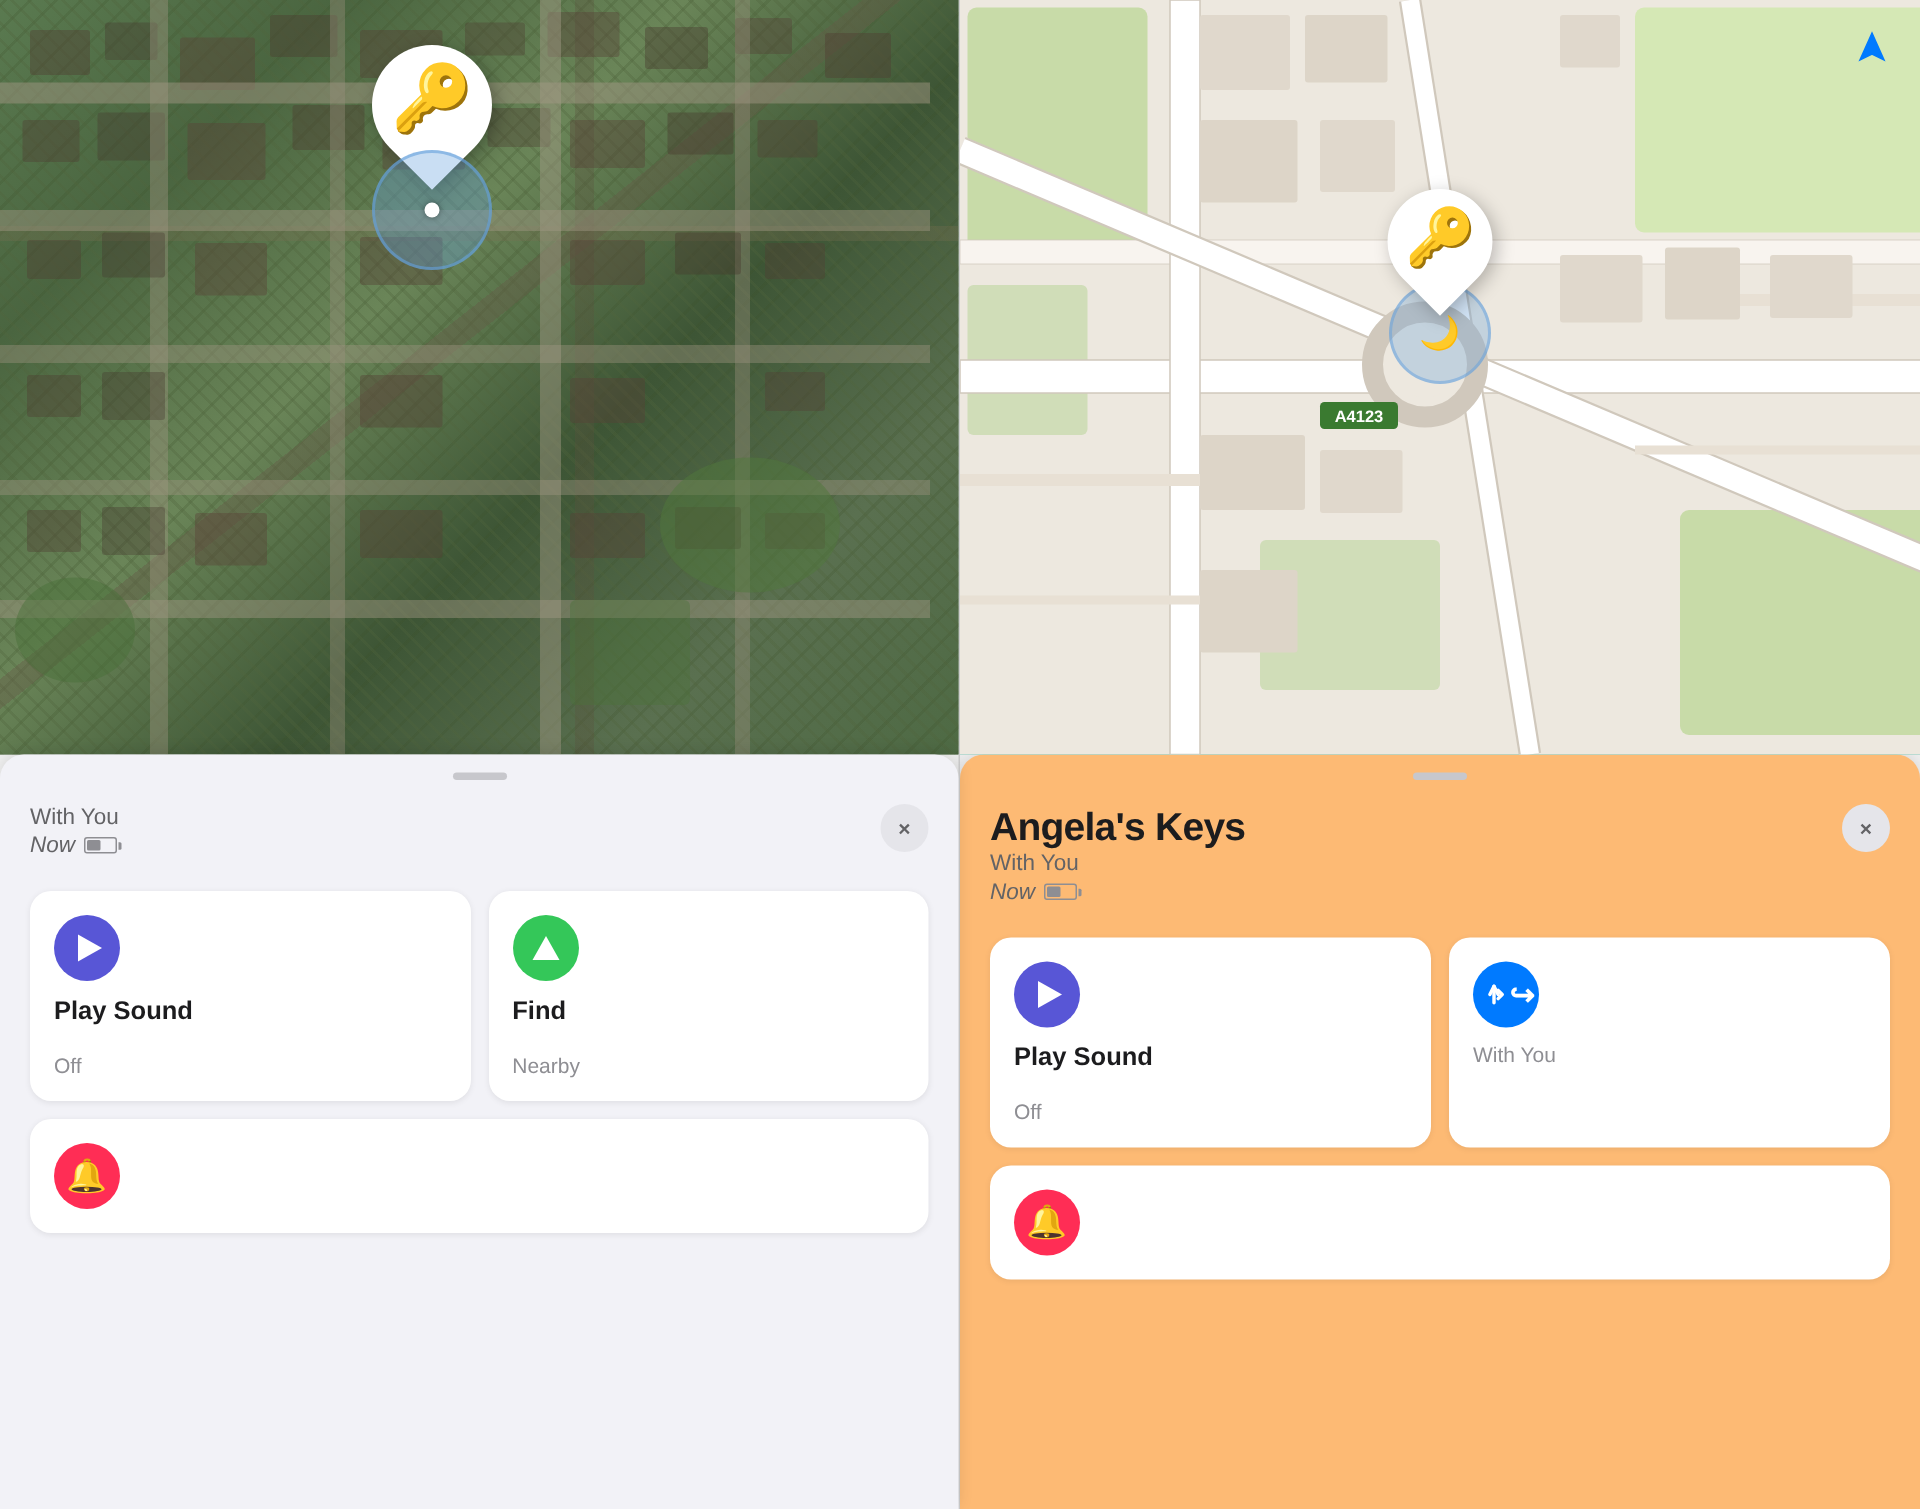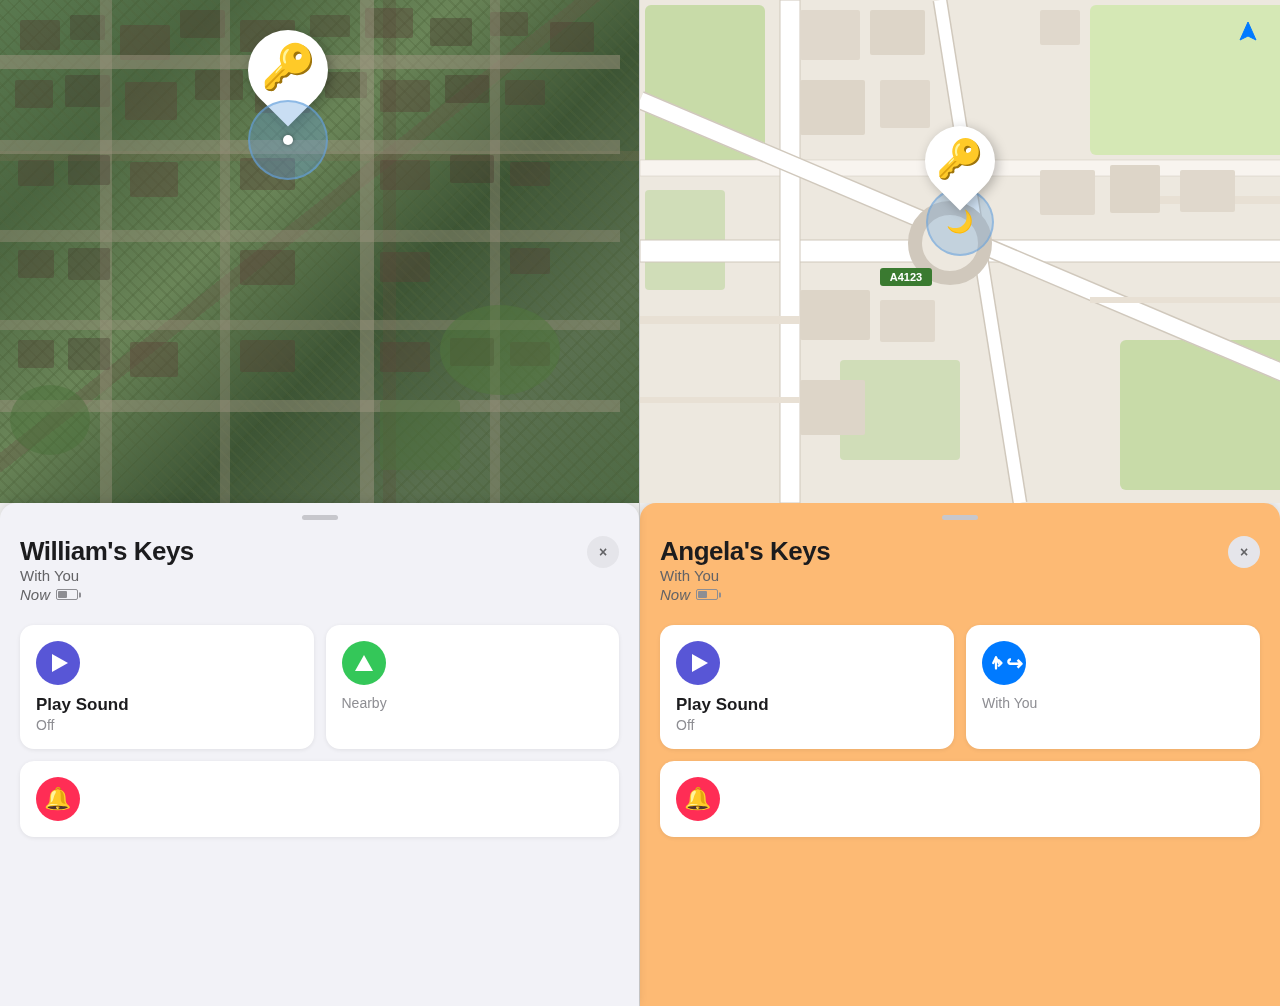--- a/index.html
+++ b/index.html
@@ -242,21 +242,21 @@
 
     .action-icon-purple { background: #5856d6; }
     .action-icon-green { background: #34c759; }
     .action-icon-blue { background: #007aff; }
     .action-icon-pink { background: #ff2d55; }
 
     .action-card-title {
       font-size: 17px;
       font-weight: 600;
       color: #1c1c1e;
-      margin-bottom: 2px;
+      margin-bottom: 18px;
     }
 
     .action-card-subtitle {
       font-size: 14px;
       color: #8e8e93;
     }
 
     .notification-card {
       background: white;
       border-radius: 14px;
@@ -454,21 +454,20 @@
       <div class="map-location-circle" style="margin-top:-10px;">
         <div class="map-location-dot"></div>
       </div>
     </div>
   </div>
 
   <div class="bottom-sheet">
     <div class="drag-handle"></div>
     <div class="sheet-header">
       <div>
-        <div class="sheet-title">William's Keys</div>
         <div class="sheet-subtitle">With You</div>
         <div class="sheet-time-row">
           <span class="sheet-time">Now</span>
           <span class="battery-icon">
             <span class="battery-body">
               <span class="battery-fill"></span>
             </span>
           </span>
         </div>
       </div>
@@ -482,20 +481,21 @@
           <div class="play-arrow"></div>
         </div>
         <div class="action-card-title">Play Sound</div>
         <div class="action-card-subtitle">Off</div>
       </div>
 
       <div class="action-card">
         <div class="action-icon-circle action-icon-green">
           <div class="up-arrow"></div>
         </div>
+        <div class="action-card-title">Find</div>
         <div class="action-card-subtitle">Nearby</div>
       </div>
     </div>
 
     <div class="notification-card">
       <div class="action-icon-circle action-icon-pink" style="margin-bottom:0; margin-right:14px;">
         <span class="bell-icon">🔔</span>
       </div>
     </div>
   </div>

